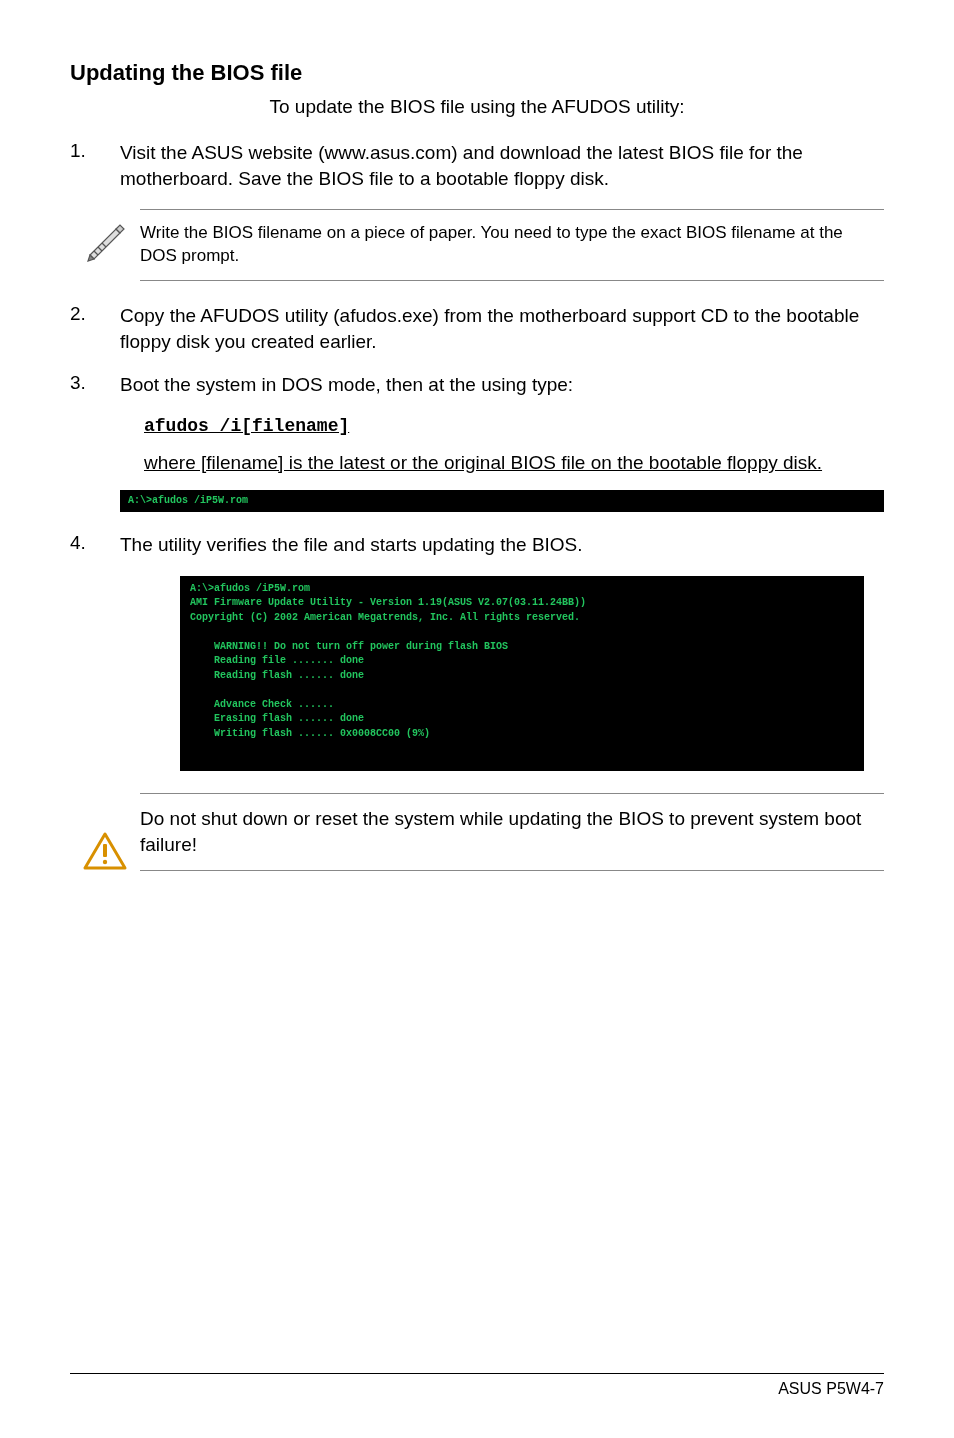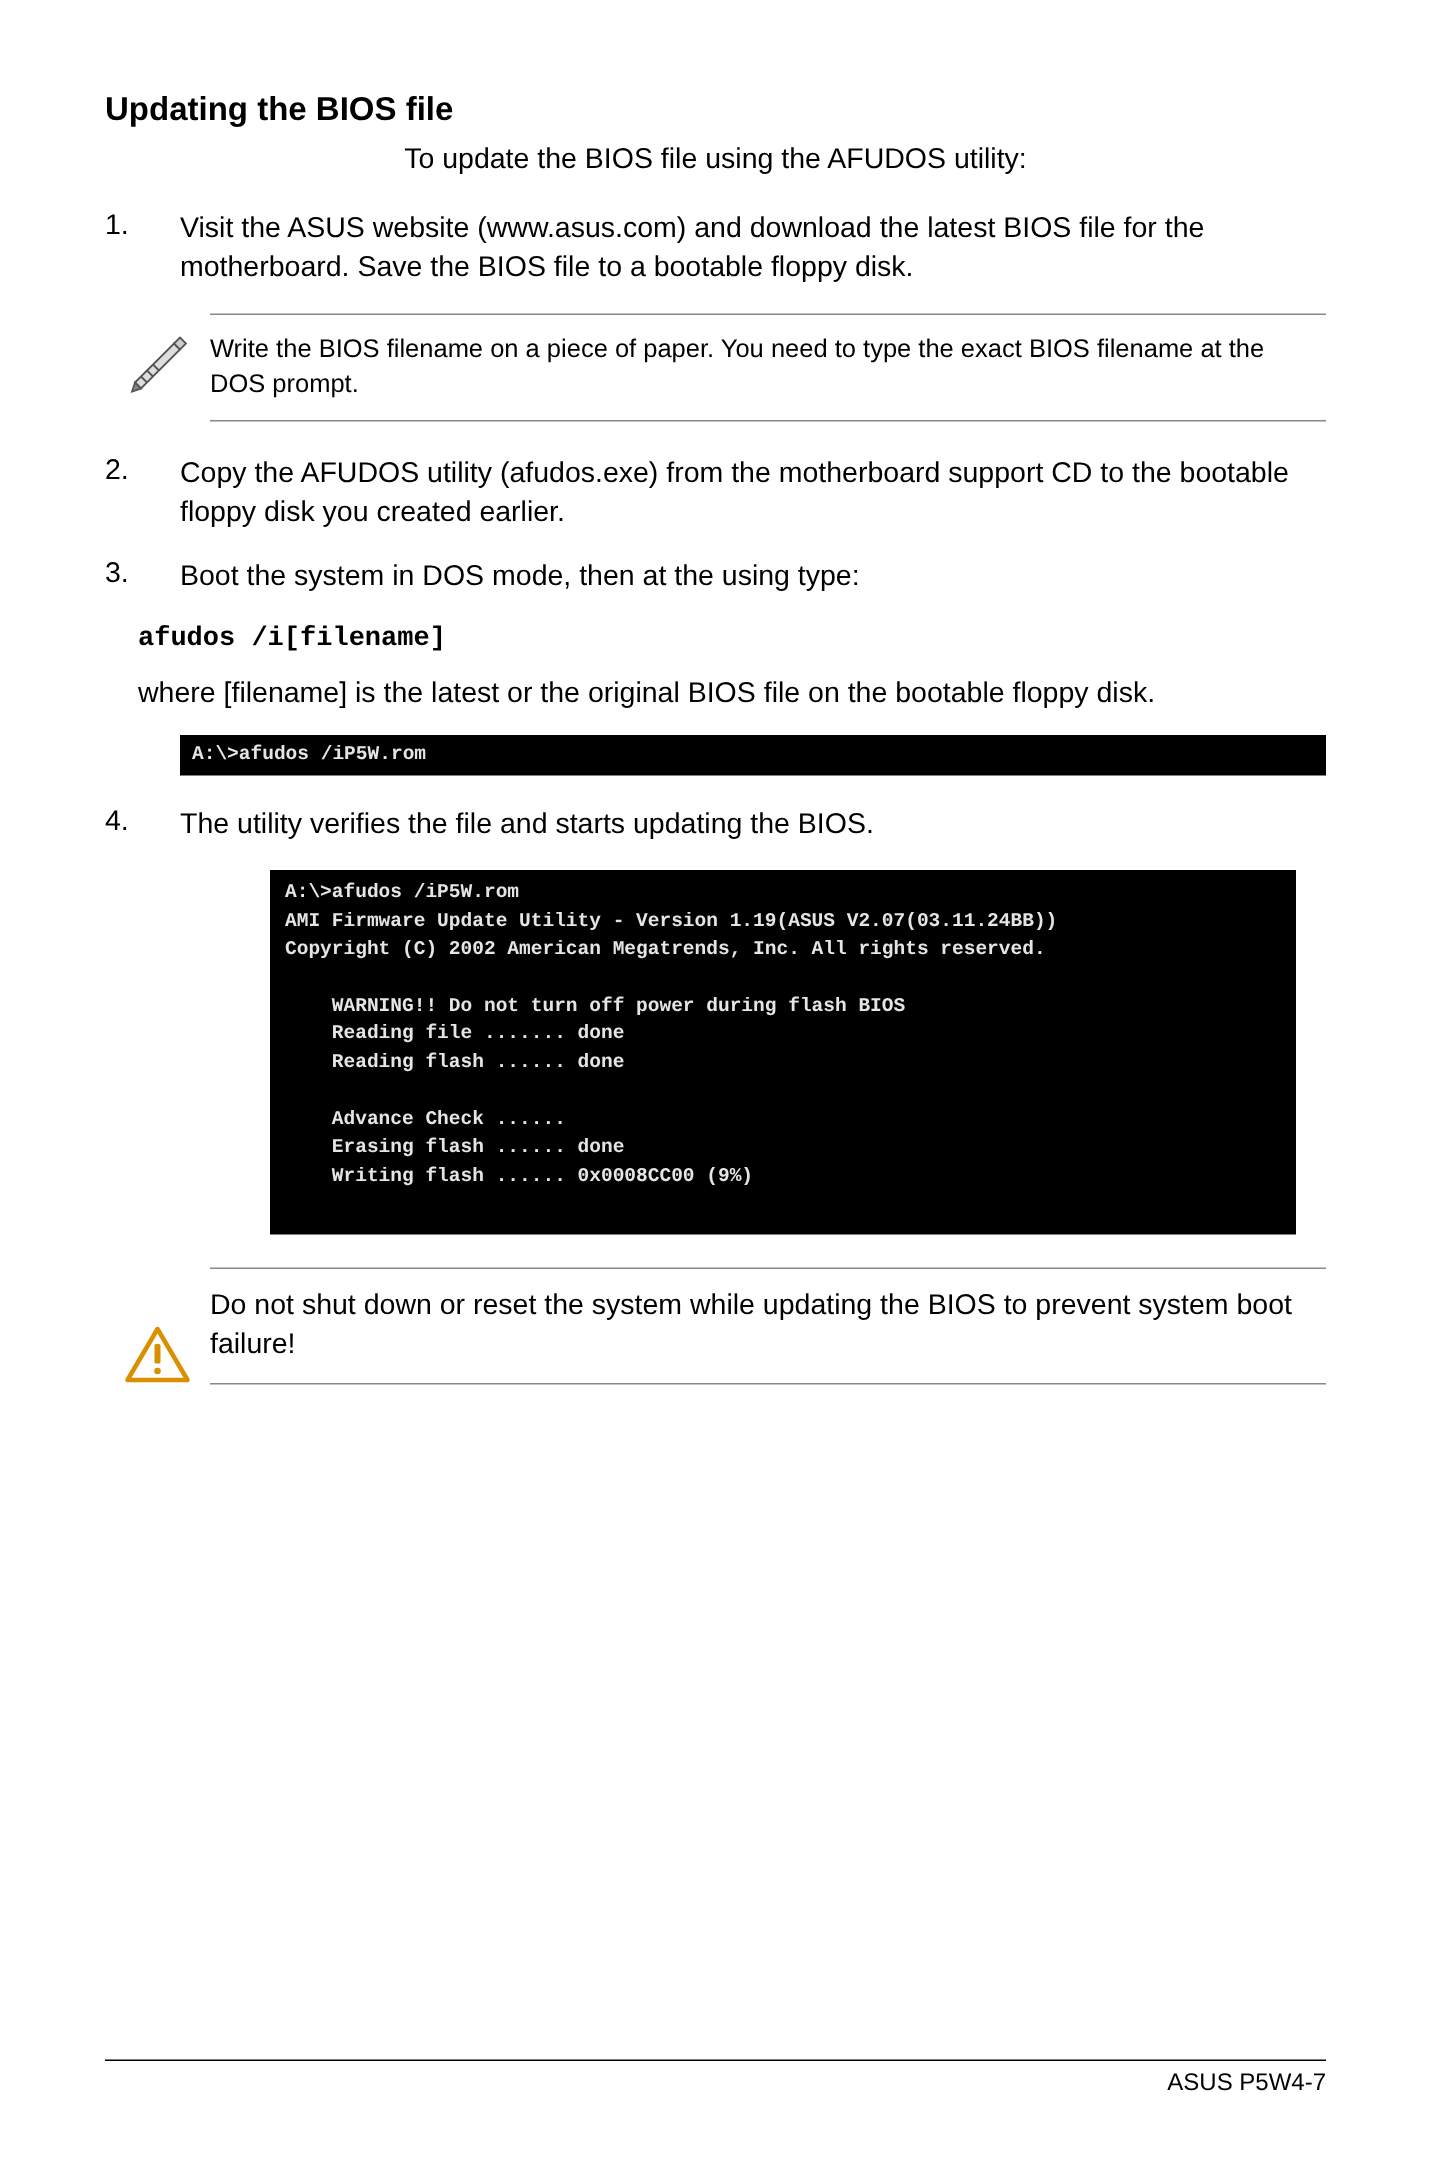--- a/index.html
+++ b/index.html
@@ -56,33 +56,34 @@
     }
     .note-text {
       flex: 1;
       font-size: 17px;
       line-height: 1.35;
       border-top: 1px solid #888;
       border-bottom: 1px solid #888;
       padding: 12px 0;
     }
     .indent-block {
-      margin-left: 22px;
+      margin-left: 74px;
       margin-bottom: 14px;
+      text-decoration: underline;
     }
     .code-inline {
       font-family: "Courier New", monospace;
       font-weight: bold;
       font-size: 18px;
     }
     .terminal {
       background: #000;
-      color: #e5e5e5;
+      color: #22c55e;
       font-family: "Courier New", monospace;
-      font-size: 13px;
+      font-size: 10px;
       font-weight: bold;
       padding: 4px 8px;
       margin-left: 50px;
       margin-bottom: 20px;
       white-space: pre;
       line-height: 1.45;
     }
     .terminal-tall {
       padding: 6px 10px 30px 10px;
     }

